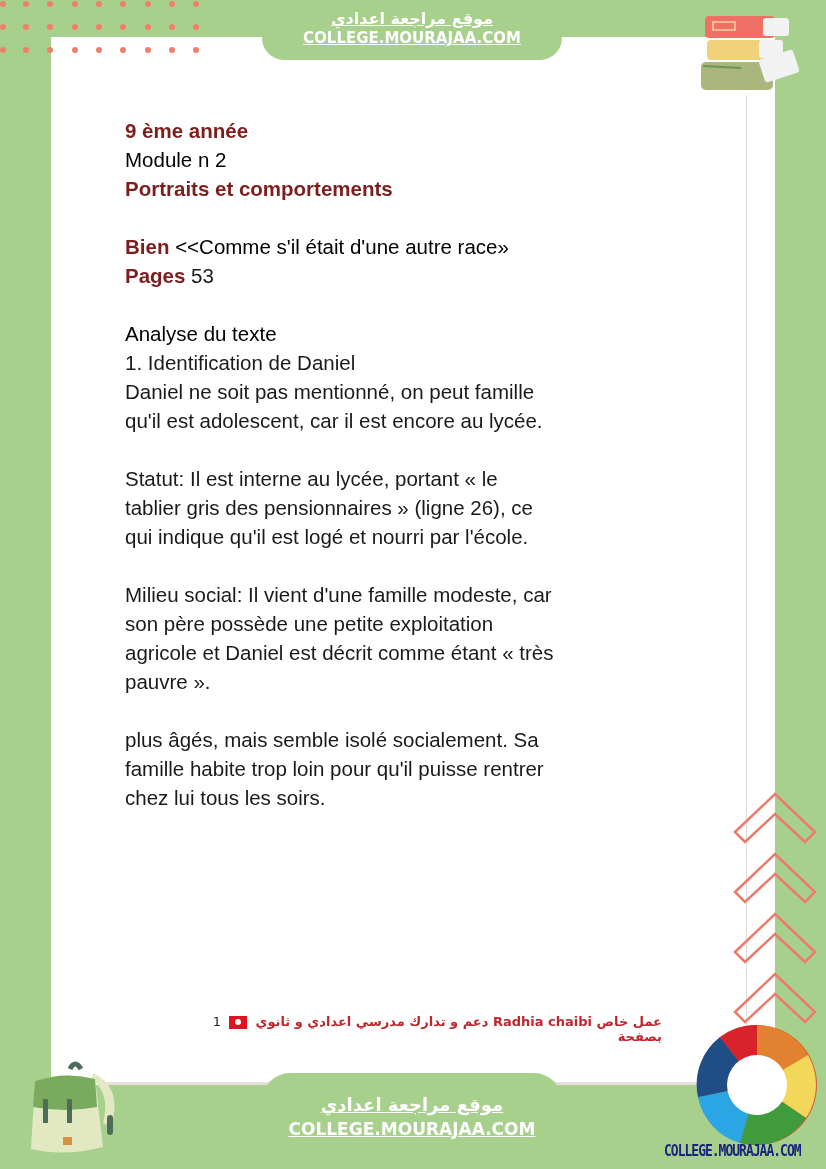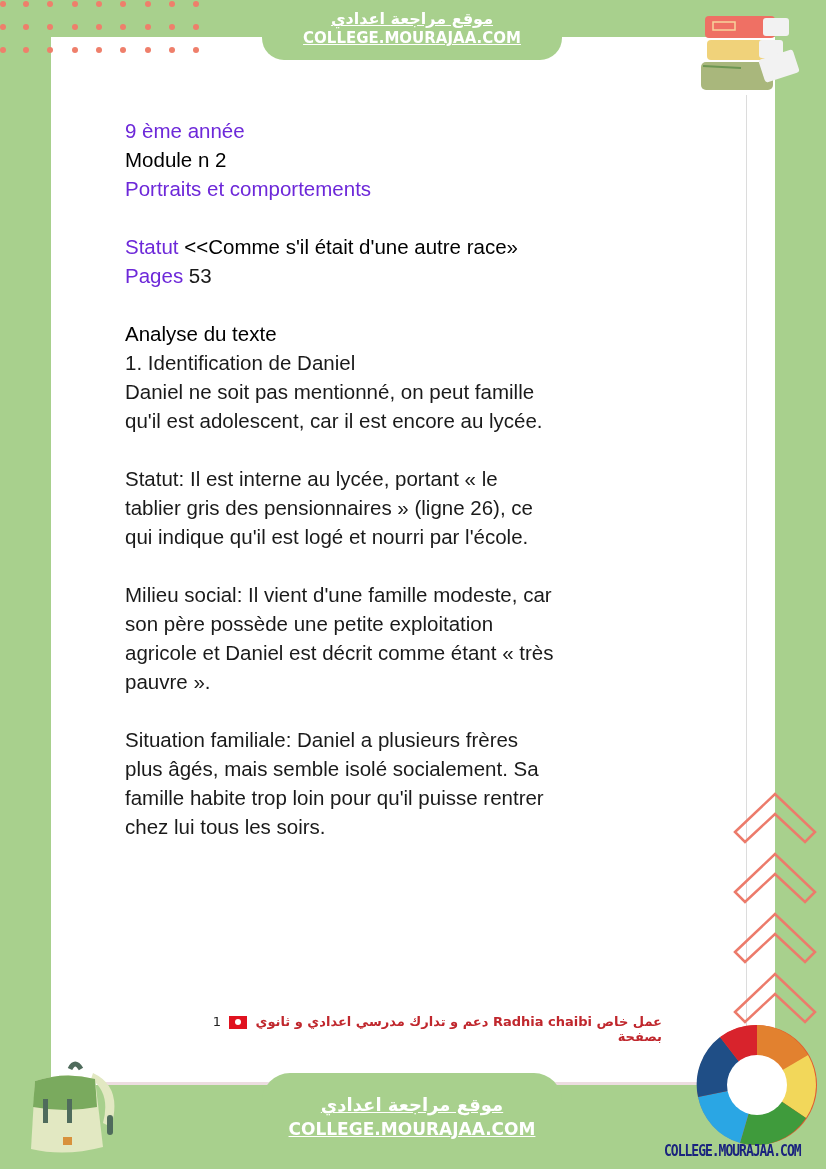--- a/index.html
+++ b/index.html
@@ -11,21 +11,21 @@
   .dots { position:absolute; left:0; top:0; width:200px; height:60px; }
   .dot { position:absolute; width:6px; height:6px; border-radius:50%; background:#ef7f6b; }
   .tab-top { position:absolute; left:262px; top:0; width:300px; height:60px; background:#a8d08d; border-radius:0 0 22px 22px; text-align:center; color:#fff; }
   .tab-top .ar { font-size:16px; font-weight:bold; text-decoration:underline; margin-top:9px; line-height:20px; }
   .tab-top .en { font-size:15px; font-weight:bold; text-decoration:underline; line-height:18px; }
   .tab-bottom { position:absolute; left:262px; top:1073px; width:300px; height:96px; background:#a8d08d; border-radius:28px 28px 0 0; text-align:center; color:#fff; }
   .tab-bottom .ar { font-size:18px; font-weight:bold; text-decoration:underline; margin-top:20px; line-height:24px; }
   .tab-bottom .en { font-size:17px; font-weight:bold; text-decoration:underline; line-height:24px; }
   .bottom-band { position:absolute; left:0; top:1110px; width:826px; height:59px; background:#a8d08d; }
   .content { position:absolute; left:125px; top:116px; width:560px; font-family:"Liberation Sans", sans-serif; font-size:20.5px; line-height:29px; color:#1a1a1a; }
-  .red { color:#6d28d9; }
+  .red { color:#7f1d1d;font-weight:bold; }
   .navy { color:#000000; }
   .blank { height:29px; }
   .footer-credit { position:absolute; left:200px; top:1014px; width:462px; text-align:right; font-family:"DejaVu Sans", sans-serif; font-size:13px; color:#c0272d; font-weight:bold; direction:ltr; }
   .flag { display:inline-block; width:18px; height:13px; background:#e0121f; vertical-align:middle; position:relative; margin:0 4px; }
   .flag:after { content:""; position:absolute; left:6px; top:3px; width:6px; height:6px; border-radius:50%; background:#fff; }
   .pg-num { color:#222; font-weight:normal; margin-right:4px; }
   .chevrons { position:absolute; left:733px; top:790px; width:85px; height:240px; }
   .books { position:absolute; left:693px; top:12px; width:110px; height:82px; }
   .backpack { position:absolute; left:15px; top:1057px; width:100px; height:100px; }
   .wheel { position:absolute; left:694px; top:1022px; width:126px; height:126px; }
@@ -84,21 +84,21 @@
   <rect x="68" y="42" width="36" height="24" rx="3" fill="#f2f2f2" transform="rotate(-18 86 54)"></rect>
   <line x1="10" y1="54" x2="48" y2="56" stroke="#6d9652" stroke-width="2"></line>
 </svg>
 
 <div class="content">
   <div class="red">9 ème année</div>
   <div class="navy">Module n 2</div>
   <div class="red">Portraits et comportements</div>
   <div class="blank"></div>
   <div>
-    <span class="red">Statut</span>
+    <span class="red">Bien</span>
     <span class="navy">&lt;&lt;Comme s'il était d'une autre race»</span>
   </div>
   <div>
     <span class="red">Pages</span>
     <span>53</span>
   </div>
   <div class="blank"></div>
   <div class="navy">Analyse du texte</div>
   <div>1. Identification de Daniel</div>
   <div>
@@ -113,21 +113,20 @@
   </div>
   <div class="blank"></div>
   <div>
     <div>Milieu social: Il vient d'une famille modeste, car</div>
     <div>son père possède une petite exploitation</div>
     <div>agricole et Daniel est décrit comme étant « très</div>
     <div>pauvre ».</div>
   </div>
   <div class="blank"></div>
   <div>
-    <div>Situation familiale: Daniel a plusieurs frères</div>
     <div>plus âgés, mais semble isolé socialement. Sa</div>
     <div>famille habite trop loin pour qu'il puisse rentrer</div>
     <div>chez lui tous les soirs.</div>
   </div>
 </div>
 
 <div class="footer-credit">
   <span class="pg-num">1</span><span class="flag"></span>
   <span>دعم و تدارك مدرسي اعدادي و ثانوي</span>
   <span>Radhia chaibi</span>

